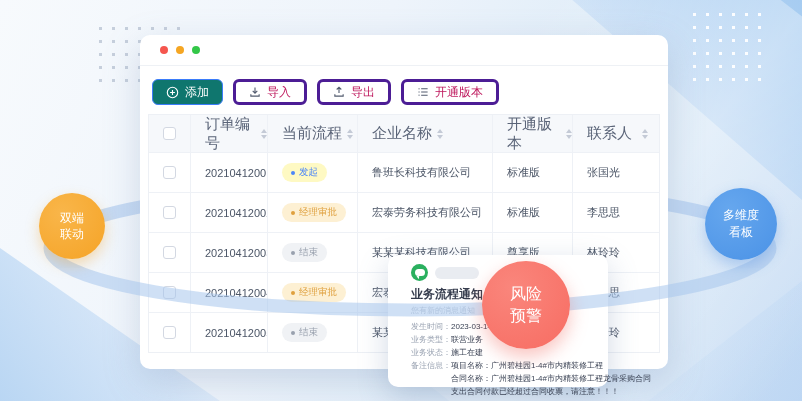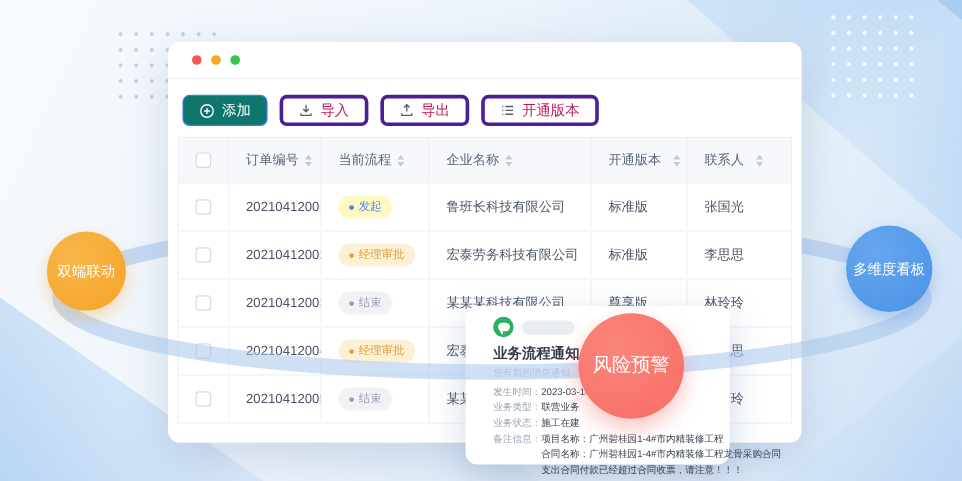--- a/index.html
+++ b/index.html
@@ -37,21 +37,21 @@
   .tl-dot { width:8px; height:8px; border-radius:50%; }
 
   .toolbar { display:flex; gap:10px; padding:13px 12px 0 12px; }
   .btn { height:26px; border-radius:6px; font-size:12px; display:inline-flex; align-items:center; gap:6px;
     padding:0 13px; cursor:pointer; white-space:nowrap; }
   .btn-primary { background:#0f766e; color:#fff; border:1px solid #3b7cfa; }
   .btn-ghost { background:#fff; border:3px solid #4c1d95; color:#be185d; }
   .btn svg { display:block; }
 
   .tbl { margin:9px 8px 0 8px; border:1px solid #edf0f5; font-size:11px; }
-  .thead { display:flex; background:#f6f8fb; height:37px; align-items:flex-start; color:#5a6478; font-size:11px; }
+  .thead { display:flex; background:#f6f8fb; height:37px; align-items:flex-start; color:#5a6478; font-size:15px; }
   .trow { display:flex; height:40px; align-items:center; background:#fff; border-top:1px solid #eef1f6; color:#4b5566; }
   .cell { display:flex; align-items:center; padding-left:14px; height:100%; border-right:1px solid #eef1f6; overflow:hidden; }
   .cell:last-child { border-right:none; }
   .c-cb { width:42px; justify-content:center; padding-left:0; }
   .c-order { width:77px; } .c-flow { width:90px; } .c-company { width:135px; }
   .c-version { width:80px; } .c-contact { flex:1; }
   .cbx { width:13px; height:13px; border:1px solid #d3d8e2; border-radius:3px; background:#fff; }
   .sort { display:inline-flex; flex-direction:column; margin-left:5px; gap:2px; }
   .sort i { width:0; height:0; border-left:3.5px solid transparent; border-right:3.5px solid transparent; }
   .sort .up { border-bottom:4px solid #c4cad6; }
@@ -75,21 +75,21 @@
   .p-pill { width:44px; height:12px; border-radius:6px; background:#e9ecf1; }
   .p-title { margin-top:5px; font-size:12px; font-weight:bold; color:#353c4d; }
   .p-sub { margin-top:2px; font-size:8px; color:#bac1cd; }
   .p-fields { margin-top:4px; font-size:8px; line-height:13px; color:#353c4d; }
   .pfield { display:flex; }
   .plabel { color:#9aa3b2; flex:0 0 auto; }
   .pvalue { color:#3a4254; }
   .pmulti div { white-space:nowrap; }
 
   
-  .bubble { position:absolute; z-index:5; border-radius:50%; color:#fff; display:flex; flex-direction:row;
+  .bubble { position:absolute; z-index:5; border-radius:50%; color:#fff; display:flex; flex-direction:column;
     align-items:center; justify-content:center; text-align:center; }
   .bub-orange { left:39px; top:193px; width:66px; height:66px; font-size:12px; line-height:16px;
     background:radial-gradient(circle at 35% 30%,#f9b64a,#f5a326); box-shadow:0 6px 14px rgba(240,160,40,.35); }
   .bub-blue { left:705px; top:188px; width:72px; height:72px; font-size:12px; line-height:17px;
     background:radial-gradient(circle at 35% 30%,#66a7ee,#4a92e6); box-shadow:0 6px 14px rgba(80,140,220,.35); }
   .bub-green { left:171px; top:254px; width:70px; height:70px; font-size:16px; line-height:21px; font-weight:500;
     background:radial-gradient(circle at 35% 30%,#6ecf66,#4fbd52); box-shadow:0 8px 18px rgba(80,180,90,.4); }
   .bub-red { left:482px; top:261px; width:88px; height:88px; font-size:16px; line-height:22px; font-weight:500;
     background:radial-gradient(circle at 35% 30%,#fa867c,#f76c62); box-shadow:0 8px 18px rgba(240,110,100,.4); }
 </style>

